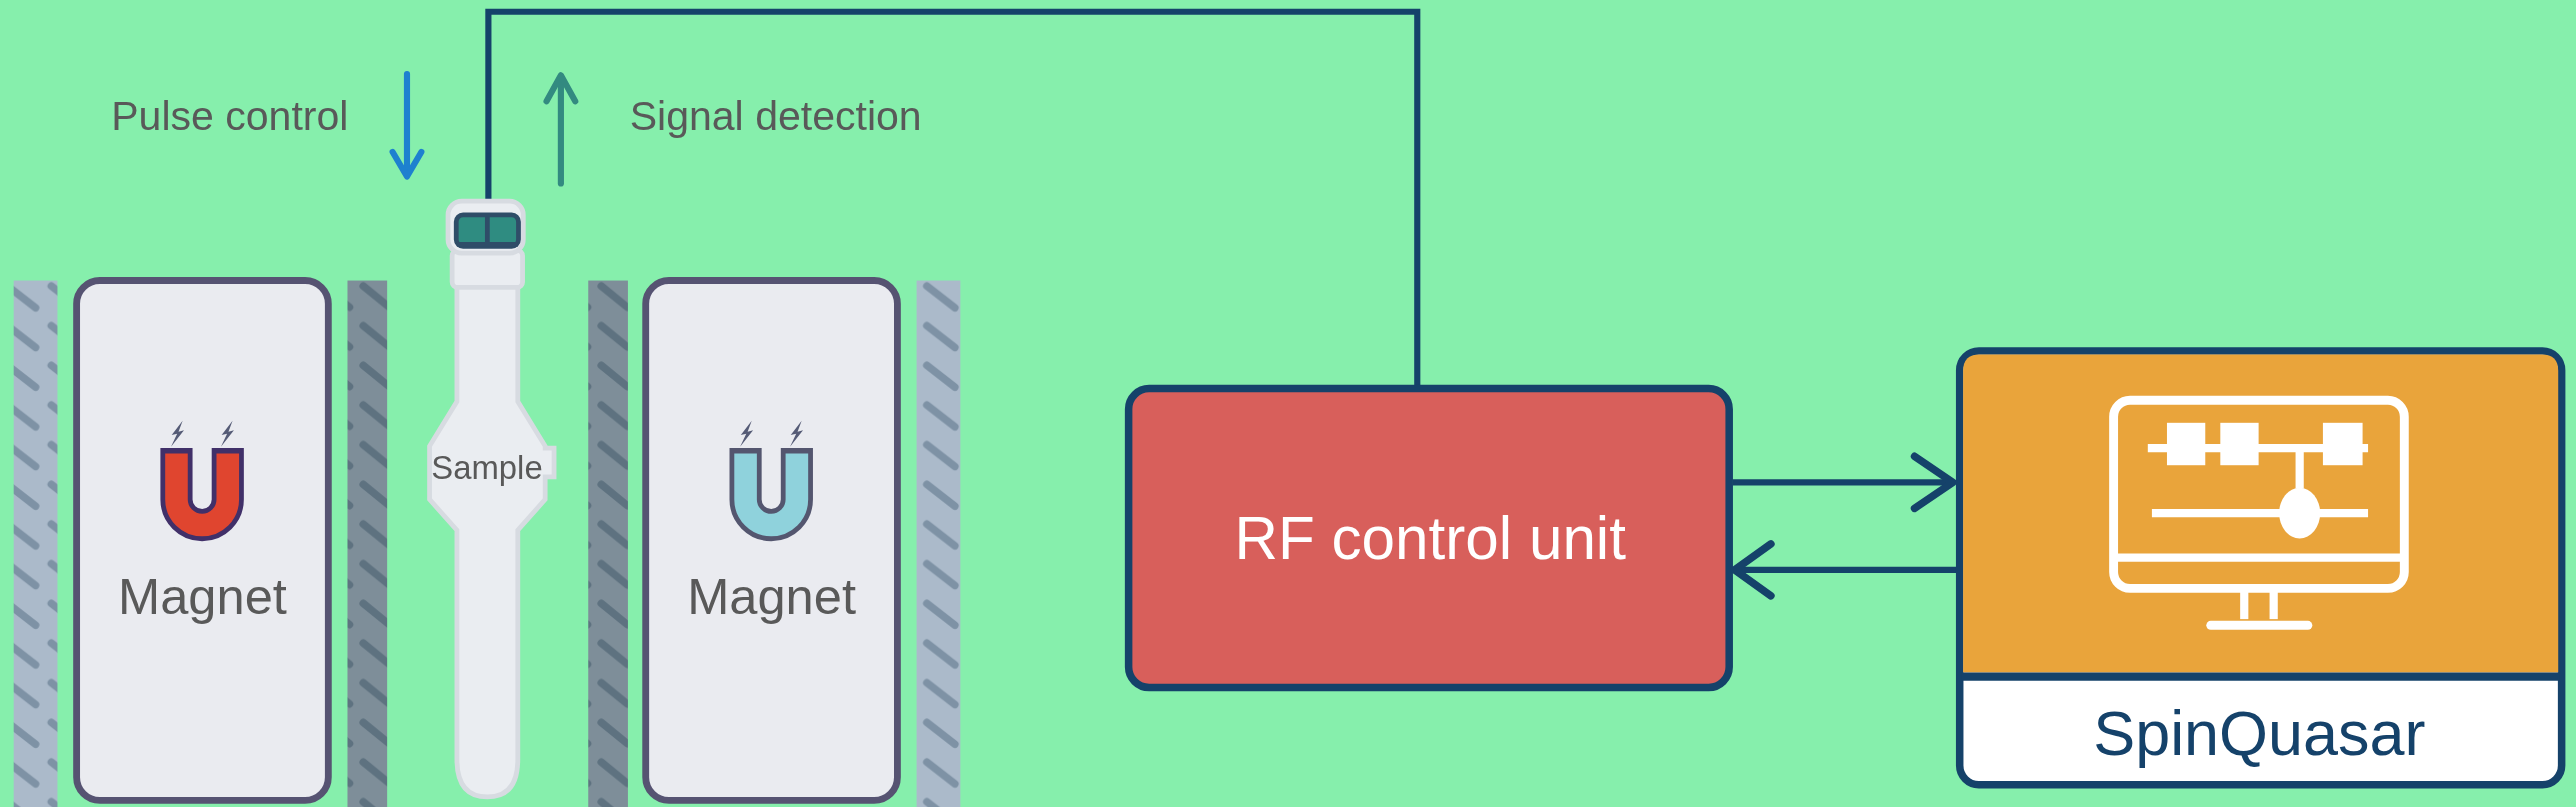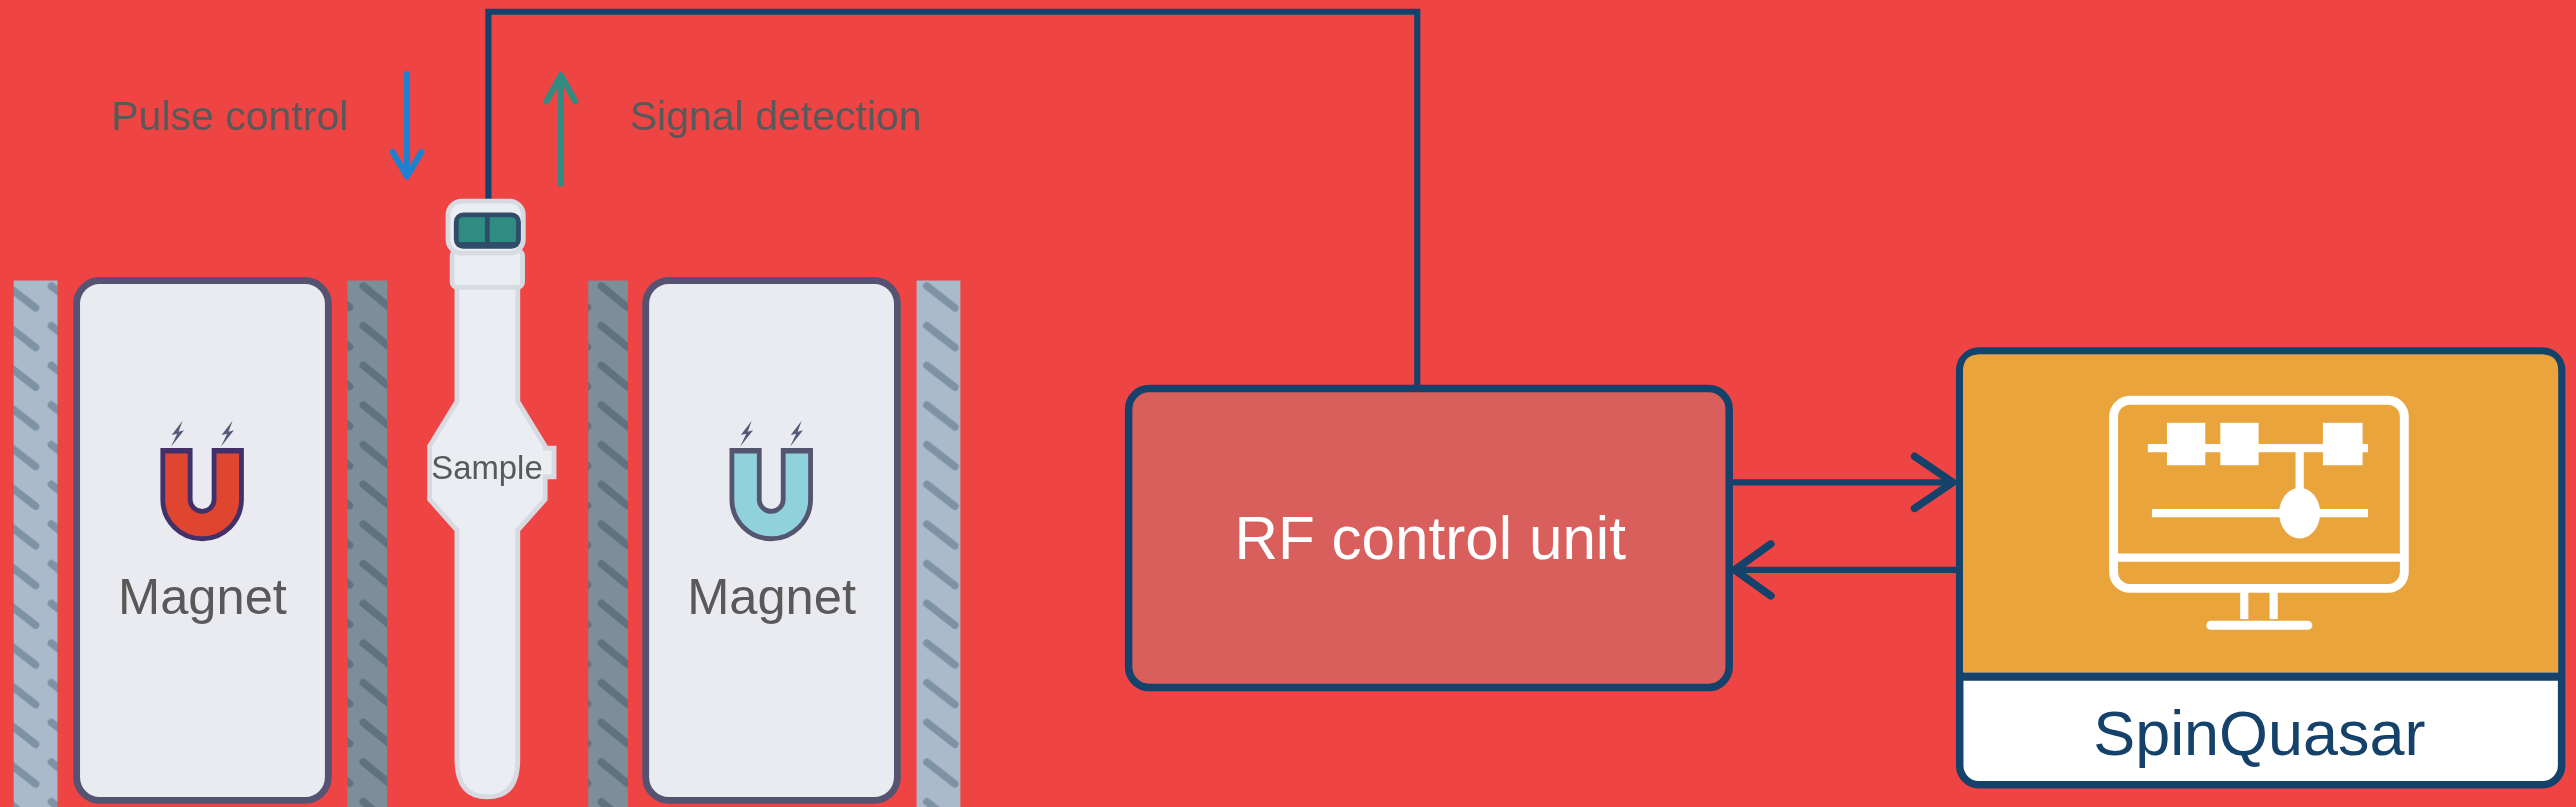--- a/index.html
+++ b/index.html
@@ -1,16 +1,16 @@
 <!DOCTYPE html>
 <html style="--navy: #15426A; --red-box: #D85F5B; --orange: #E9A43B; --text-gray: #595959; --arrow-blue: #1E81CF; --arrow-teal: #338A80; --magnet-red: #E0452F; --magnet-red-outline: #413069; --magnet-cyan: #8FD2DC; --magnet-cyan-outline: #54566F; --bolt: #555B76; --box-fill: #EAEBF0; --box-border: #565372; --bar-light: #ABBACA; --bar-light-hatch: #7E92A5; --bar-dark: #7E8E99; --bar-dark-hatch: #5E7280; --tube-fill: #EAEDF1; --tube-stroke: #D7DBE1; --cap-teal: #2F8C81; --cap-border: #2F4D68;font-size:11px"><head>
 <meta charset="utf-8">
 <style>
   html,body{margin:0;padding:0;background:#ffffff;}
-  #stage{position:relative;width:2576px;height:808px;background:#ef4444;overflow:hidden;}
+  #stage{position:relative;width:2576px;height:808px;background:#86efac;overflow:hidden;}
   svg{display:block;}
   text{font-family:"Liberation Sans",sans-serif;}
   .lbl-gray{fill:var(--text-gray);font-size:60px;}
   .lbl-magnet{fill:var(--text-gray);font-size:74px;text-anchor:middle;}
   .lbl-sample{fill:var(--text-gray);font-size:48px;text-anchor:middle;}
   .lbl-rf{fill:#ffffff;font-size:88px;text-anchor:middle;}
   .lbl-sw{fill:var(--navy);font-size:92px;text-anchor:middle;}
   .bar-light-bg{fill:var(--bar-light);}
   .bar-light-hatch{stroke:var(--bar-light-hatch);stroke-width:11;stroke-linecap:round;}
   .bar-dark-bg{fill:var(--bar-dark);}

